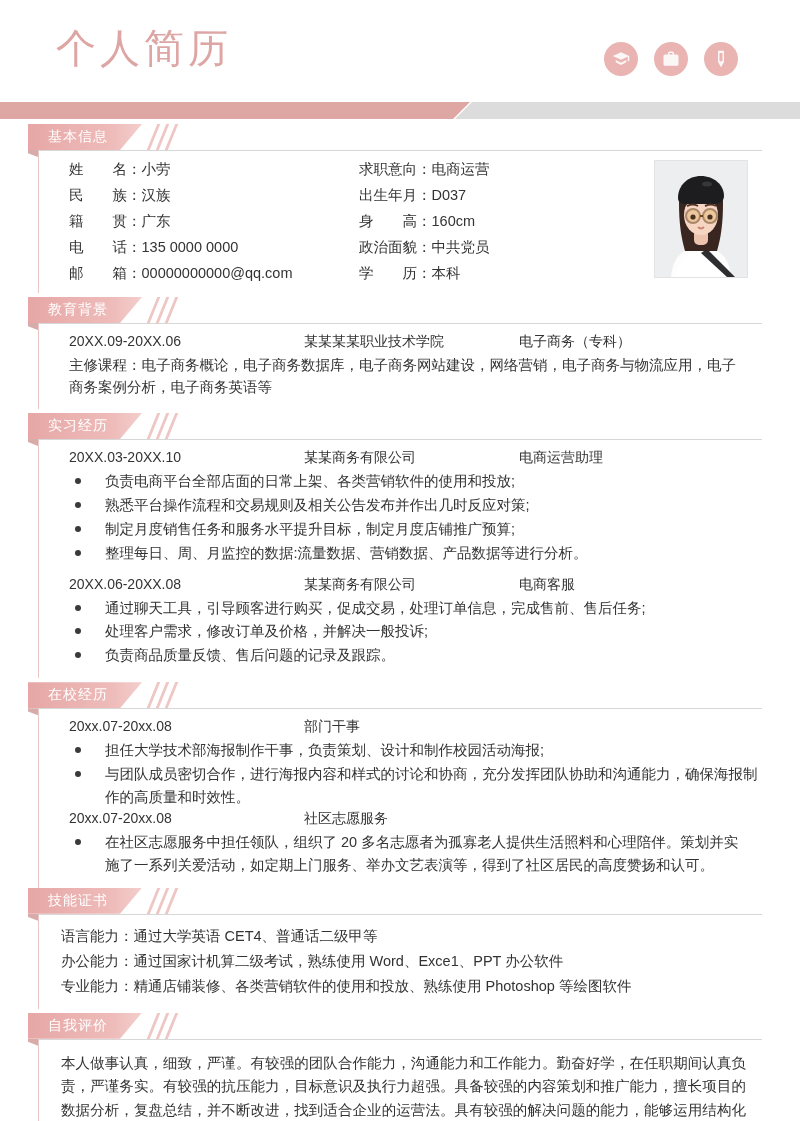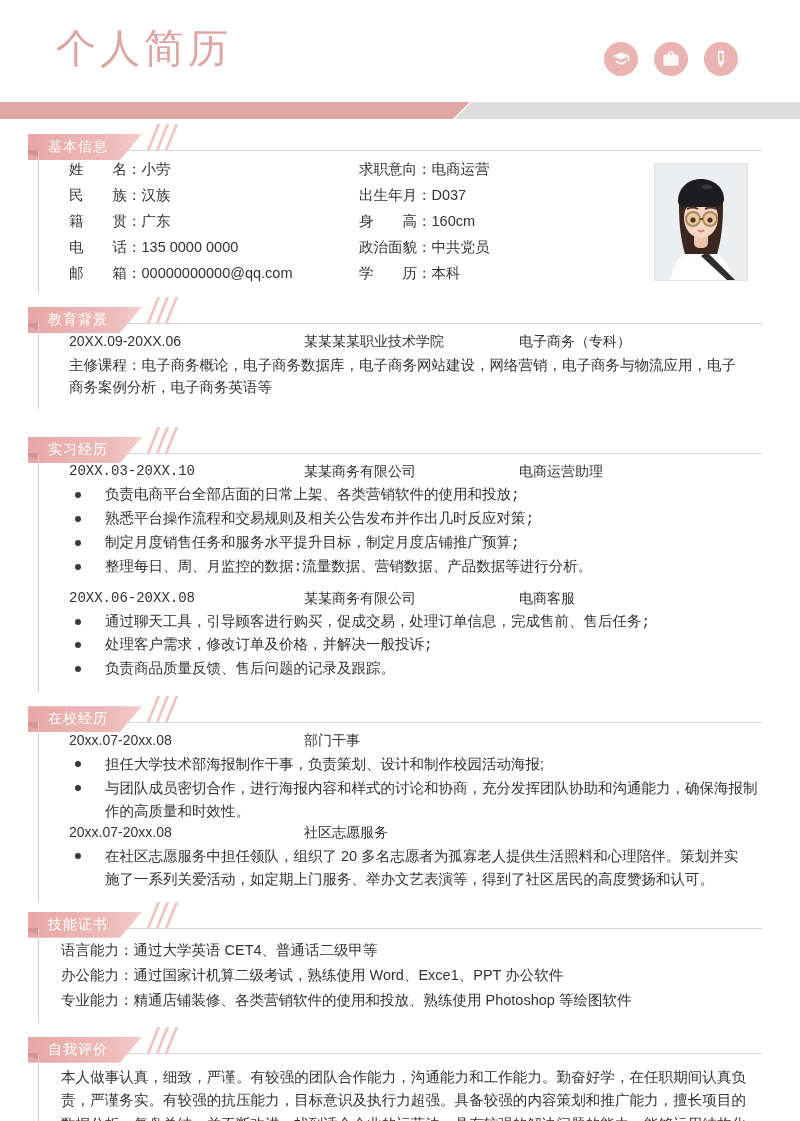--- a/index.html
+++ b/index.html
@@ -83,21 +83,21 @@
   }
 
   
   .ribbon-wrap {
     position: relative;
     height: 26px;
     margin-left: -10px;
   }
   .ribbon {
     position: absolute;
-    left: 0; top: 10px;
+    left: 0; top: 0;
     height: 26px;
     min-width: 112px;
     background: linear-gradient(90deg, #e6a7a6 0%, #eebcba 75%, #f3cfcd 100%);
     clip-path: polygon(0 0, 100% 0, calc(100% - 22px) 100%, 0 100%);
     padding: 0 34px 0 20px;
     box-sizing: border-box;
     display: flex;
     align-items: center;
     color: #ffffff;
     font-size: 14px;
@@ -142,21 +142,21 @@
   .body-block {
     position: relative;
     padding: 9px 0 10px 30px;
     border-left: 1px solid #e7c8c6;
     margin-left: 0;
   }
 
   
   .info-row {
     display: flex;
-    align-items: center;
+    align-items: flex-start;
   }
   .info-col {
     display: flex;
     flex-direction: column;
     gap: 7px;
   }
   .info-col.left { width: 290px; }
   .info-col.right { width: 250px; }
   .info-item {
     font-size: 14.5px;
@@ -335,21 +335,21 @@
     <div class="body-block">
       <div class="entry-head">
         <span class="eh-date">20XX.09-20XX.06</span>
         <span class="eh-org">某某某某职业技术学院</span>
         <span class="eh-role">电子商务（专科）</span>
       </div>
       <div class="plain-line" style="padding-right:18px;">主修课程：电子商务概论，电子商务数据库，电子商务网站建设，网络营销，电子商务与物流应用，电子商务案例分析，电子商务英语等</div>
     </div>
   </div>
 
-  <div class="section" style="margin-top:18px;font-family:Liberation Mono, monospace;">
+  <div class="section" style="margin-top:4px;">
     <div class="ribbon-wrap">
       <div class="ribbon">实习经历</div>
       <div class="ribbon-fold"></div>
       <div class="ribbon-stripes" style="left:120px;">
           <i></i>
           <i></i>
           <i></i>
         </div>
     </div>
     <div class="hr"></div>

